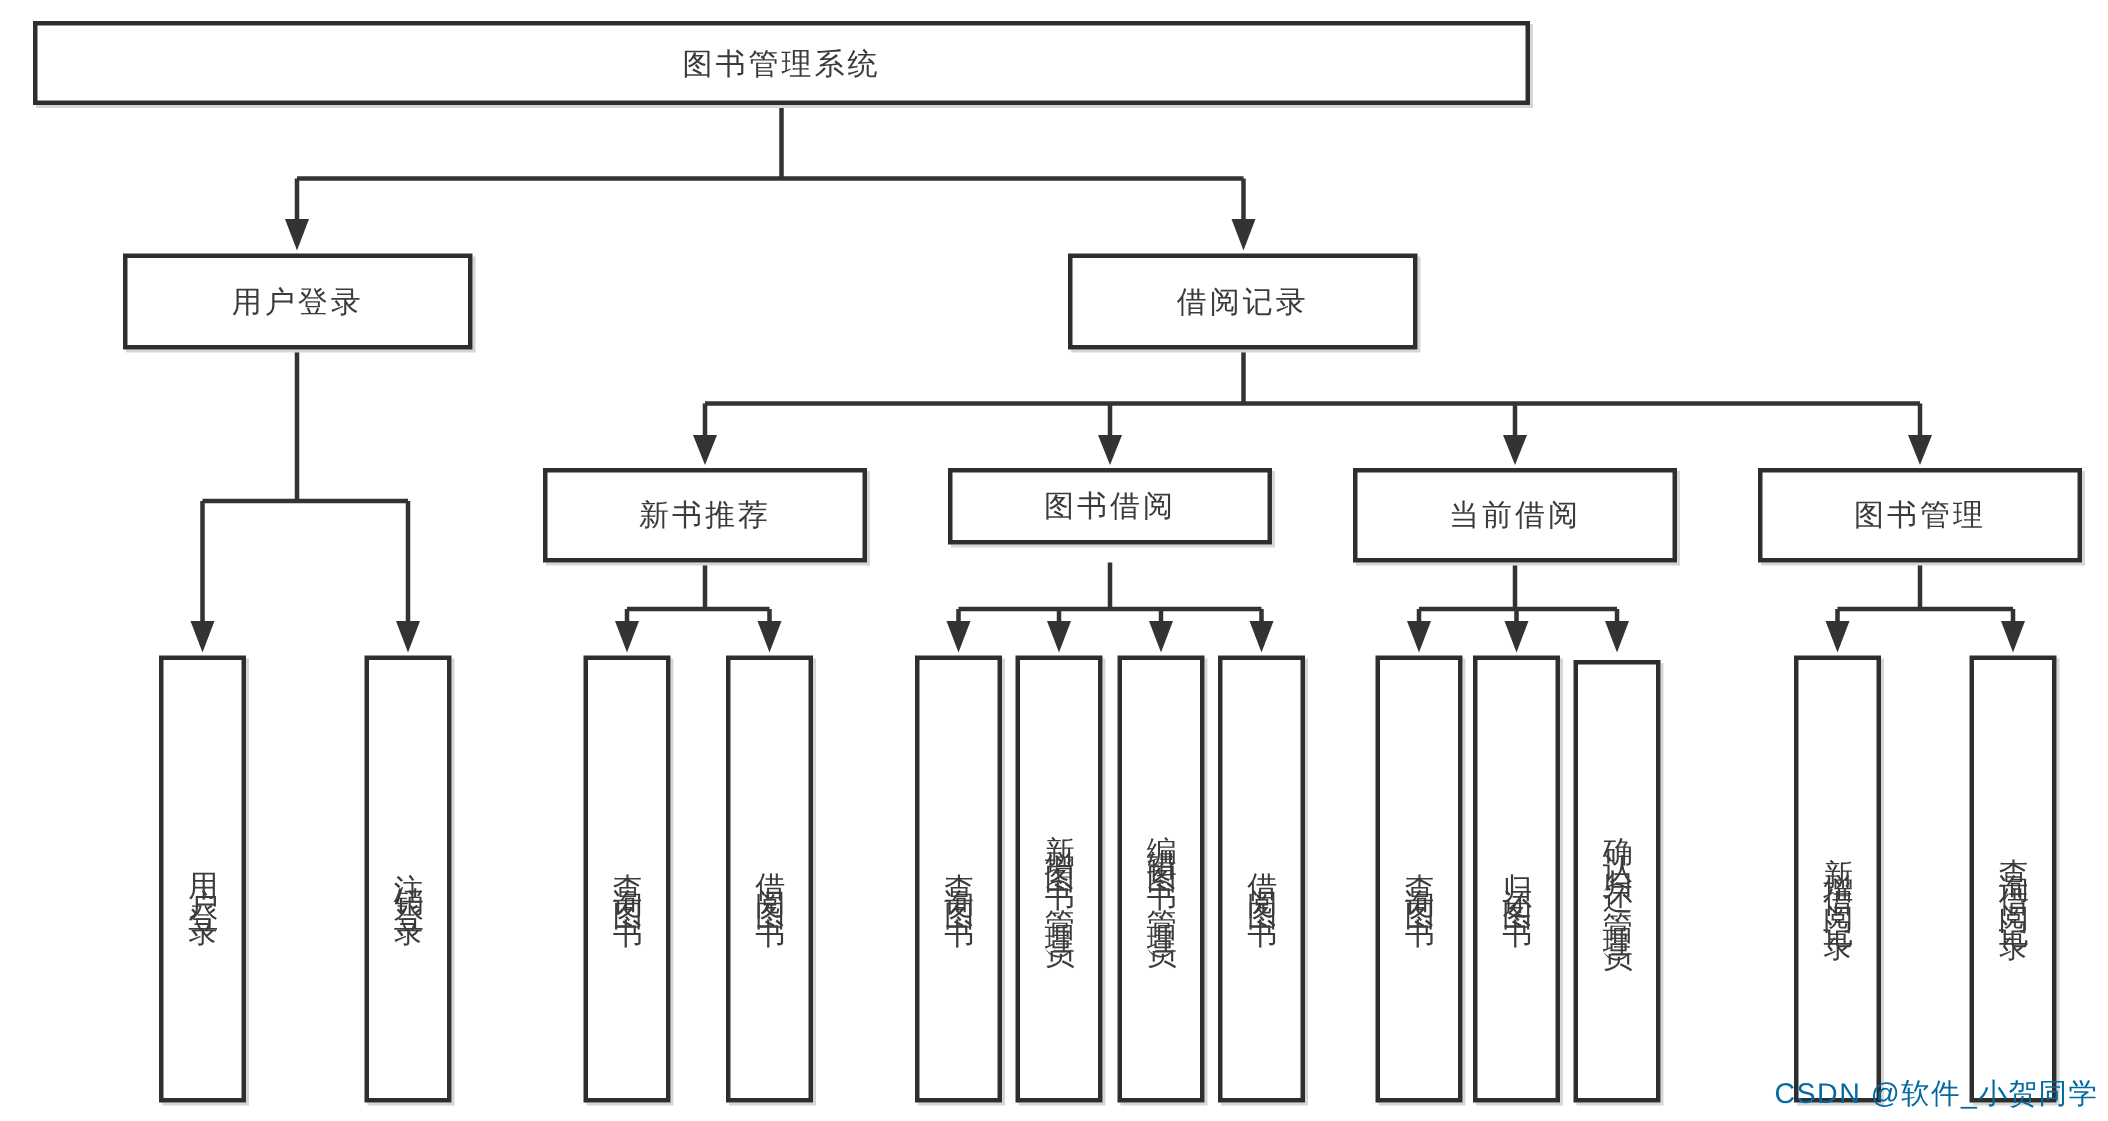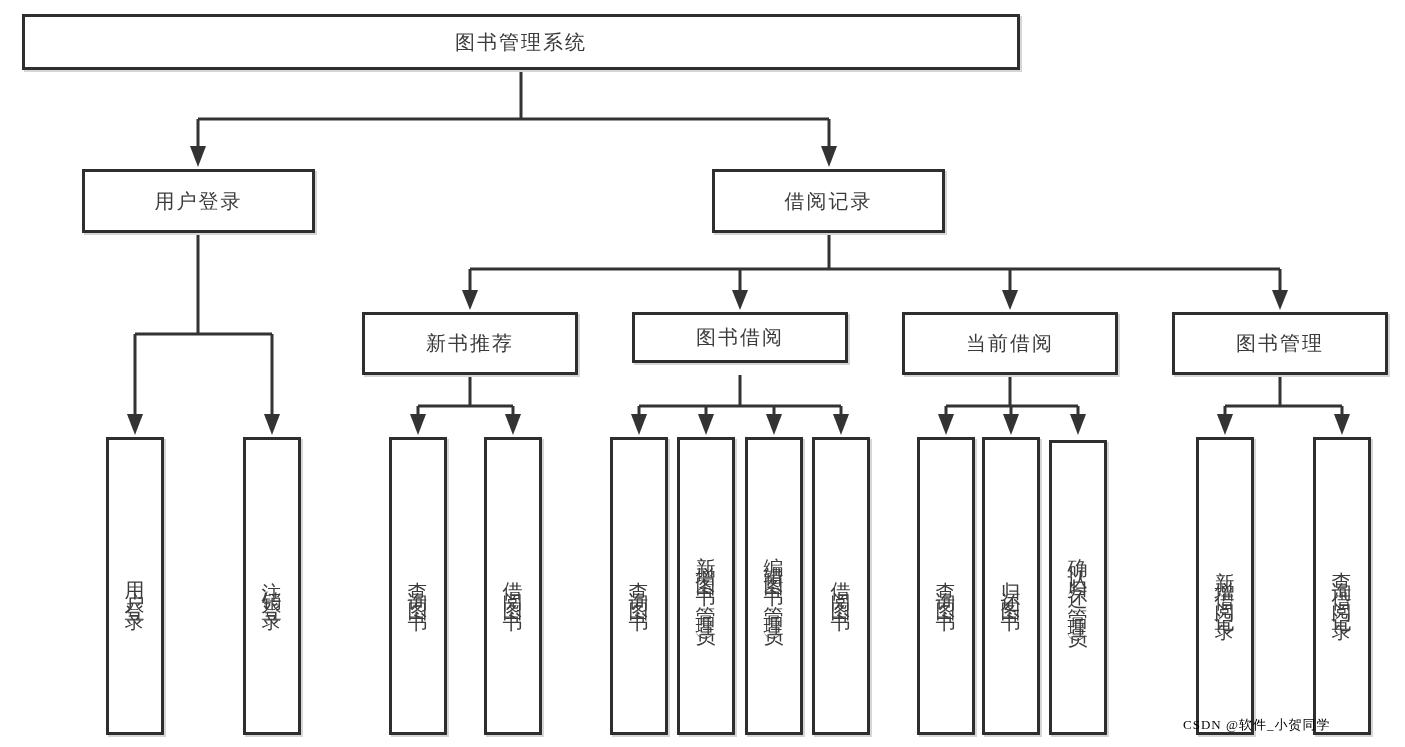--- a/index.html
+++ b/index.html
@@ -42,25 +42,24 @@
     writing-mode: vertical-rl;
     text-orientation: mixed;
     letter-spacing: 10px;
     font-size: 20px;
     line-height: 1;
   }
   .watermark {
     position: absolute;
     left: 1183px;
     top: 716px;
-    font-size: 13px;
-    color: #000000;
+    font-size: 19px;
+    color: #0369a1;
     letter-spacing: 1px;
     white-space: nowrap;
-    font-family: Liberation Serif, serif;
   }
 </style>
 </head>
 <body>
 
 <div class="canvas">
 
   <svg class="connectors" viewBox="0 0 1405 747" xmlns="http://www.w3.org/2000/svg">
     <g stroke="#333333" stroke-width="3" fill="none">
       <path d="M521,68 V119 M198,119 H829 M198,119 V150 M829,119 V150"></path>

